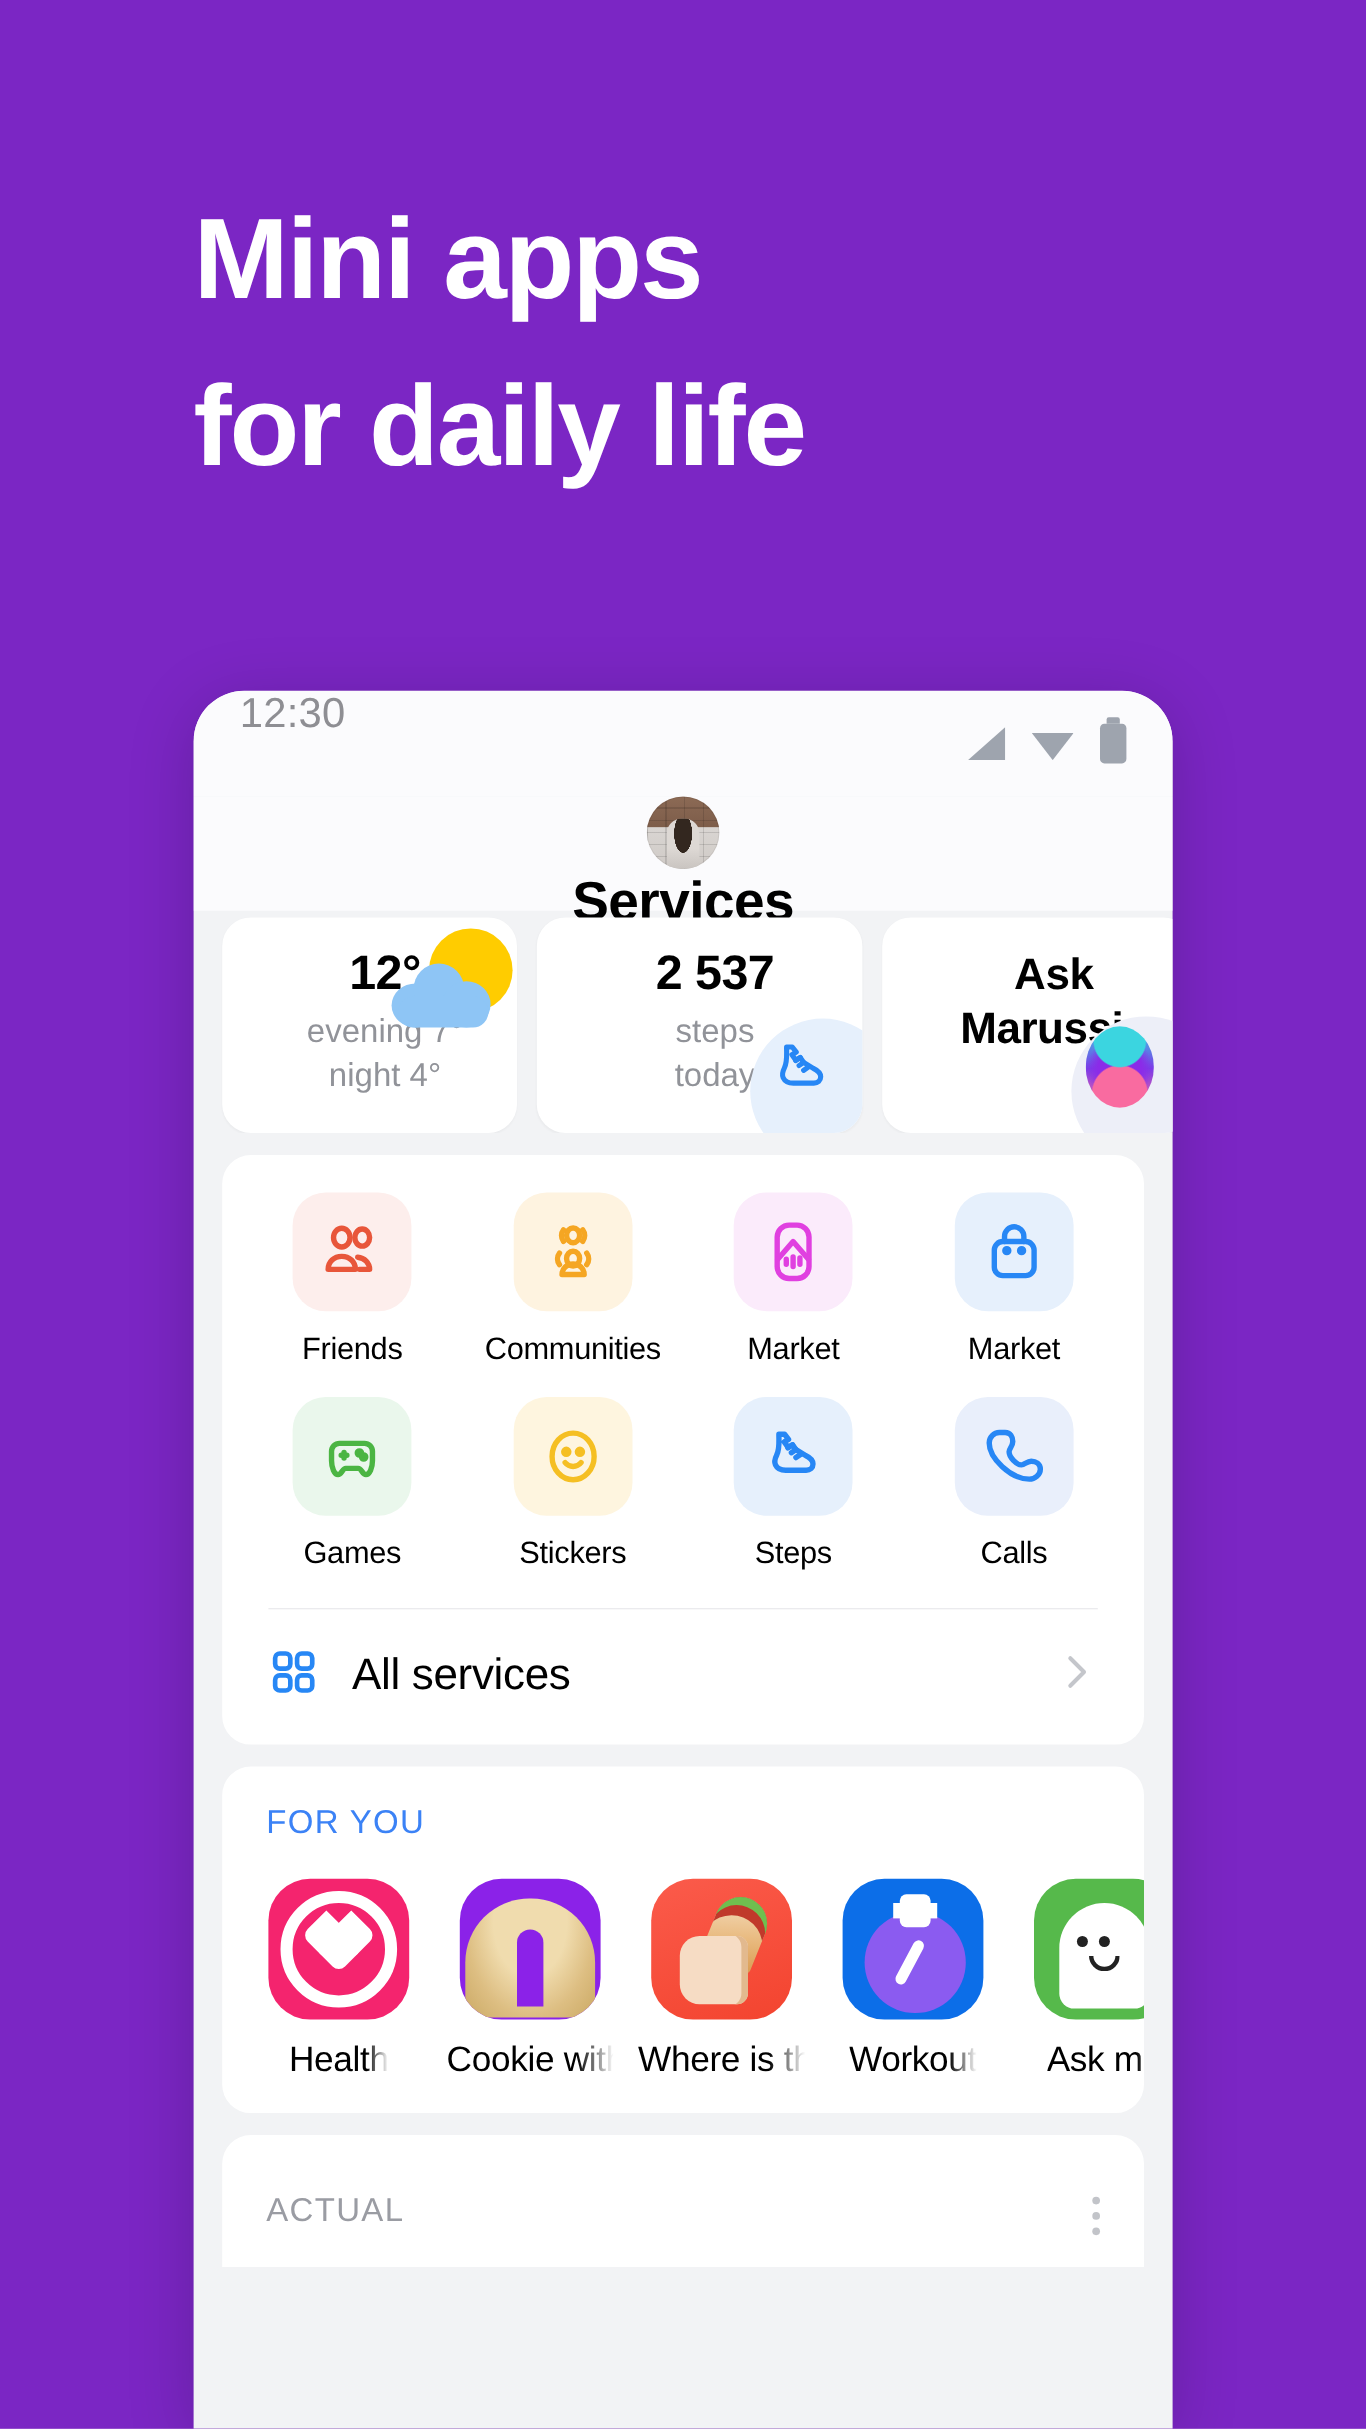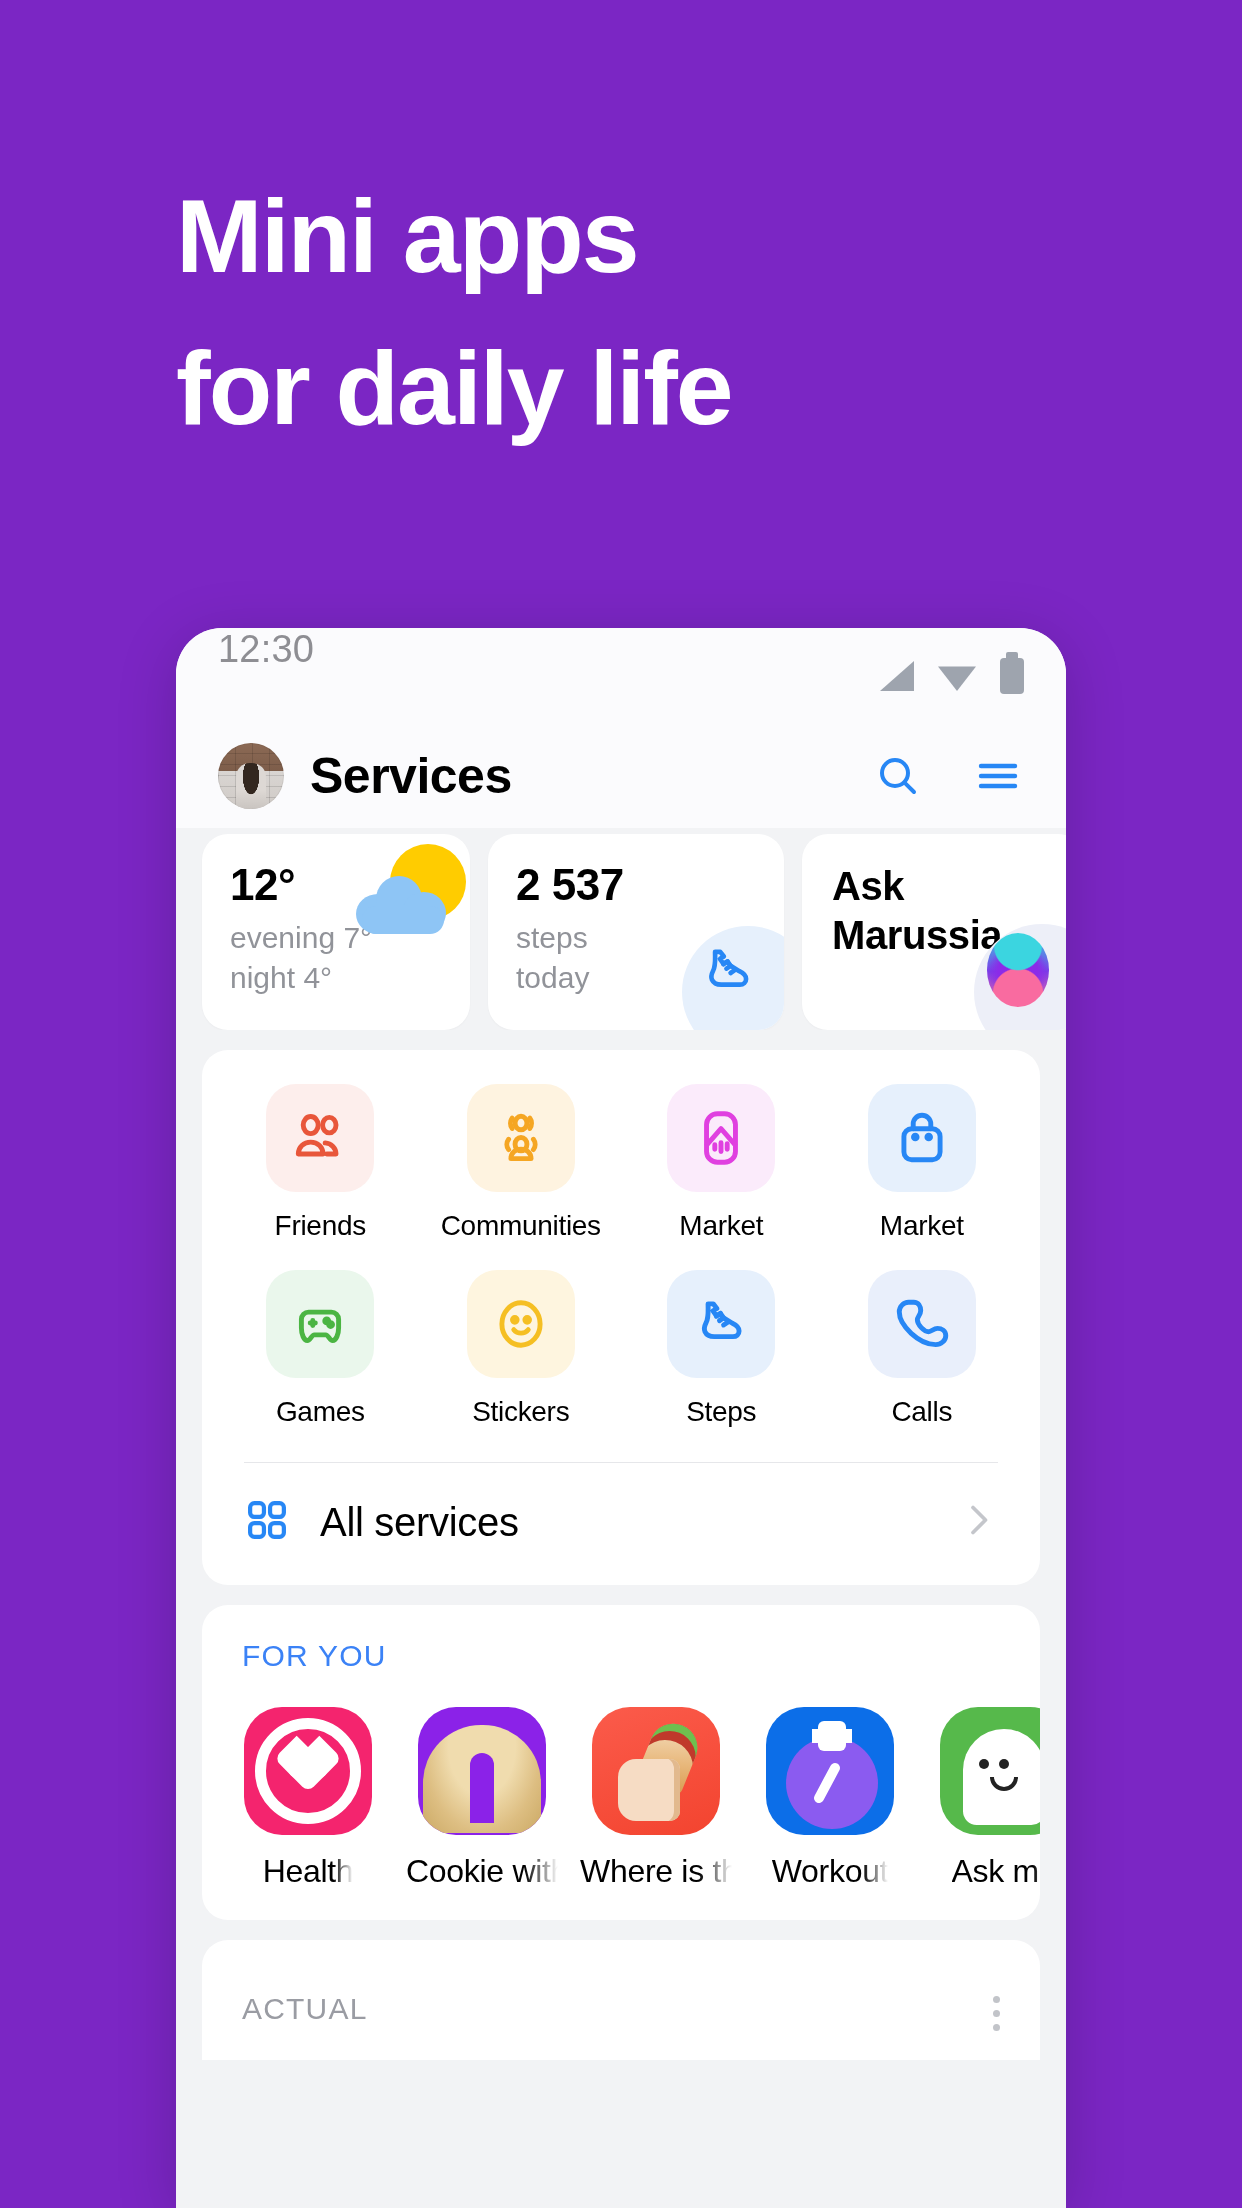--- a/index.html
+++ b/index.html
@@ -66,21 +66,21 @@
     content:"";position:absolute;top:-6px;left:6px;width:12px;height:6px;
     background:#9EA4AE;border-radius:2px 2px 0 0;
   }
 
   
   .appbar{
     height:104px;
     display:flex; align-items:center;
     padding:0 42px;
     background:#FBFBFD;
-    gap:26px;
+    flex-direction:column;
   }
   .avatar{
     width:66px;height:66px;border-radius:50%;
     background:
       radial-gradient(circle at 50% 62%, #D8C9BC 0 16%, transparent 17%),
       linear-gradient(180deg,#8c6a55 0%,#7d5d4a 42%,#d9d5d2 43%,#cfcac6 100%),
       #8a6a56;
     position:relative; overflow:hidden; flex:0 0 auto;
     box-shadow:inset 0 0 0 1px rgba(0,0,0,.06);
   }
@@ -107,20 +107,21 @@
   .toprow{
     display:flex; gap:18px;
     padding:6px 26px 0 26px;
     overflow:hidden;
   }
   .mini-card{
     background:#fff; border-radius:26px;
     height:196px; position:relative; overflow:hidden;
     flex:0 0 auto;
     box-shadow:0 1px 2px rgba(0,0,0,.03);
+    text-align:center;
   }
   .card-weather{ width:268px; padding:28px 0 0 28px;}
   .card-steps  { width:296px; padding:28px 0 0 28px;}
   .card-ask    { width:282px; padding:28px 0 0 30px;}
 
   .big-val{ font-size:44px;font-weight:bold;color:#000;letter-spacing:-.5px;line-height:1.05;}
   .sub-val{ font-size:30px;color:#919399;line-height:1.32;margin-top:10px;white-space:pre-line;}
   .ask-title{ font-size:40px;font-weight:600;color:#000;line-height:1.22;white-space:pre-line;letter-spacing:-.4px;}
 
   .wx{

